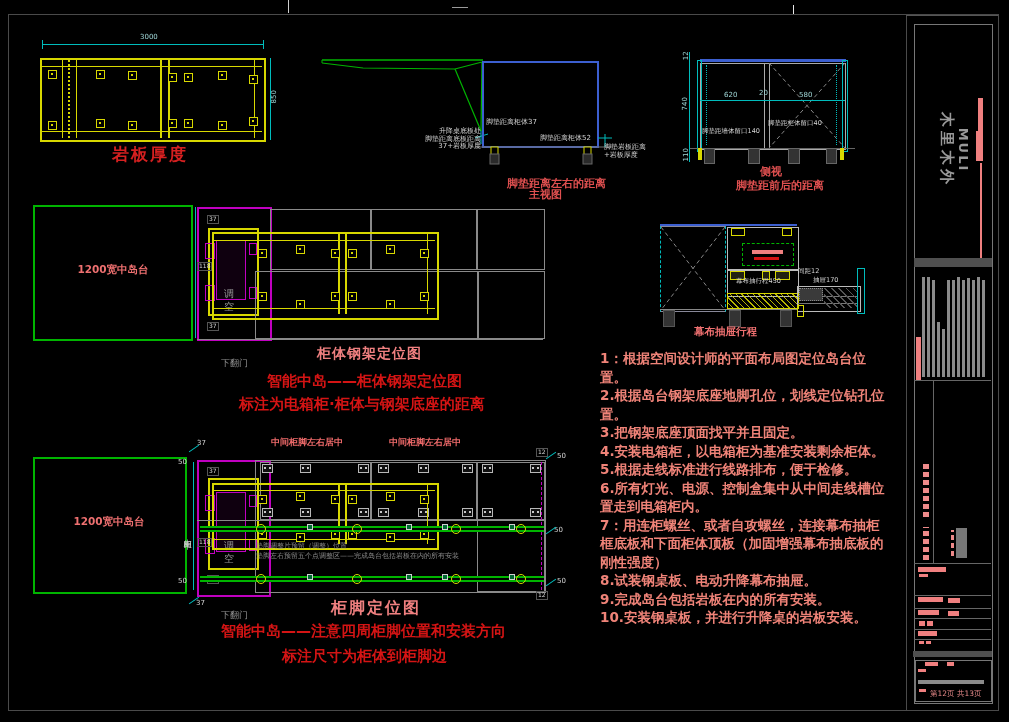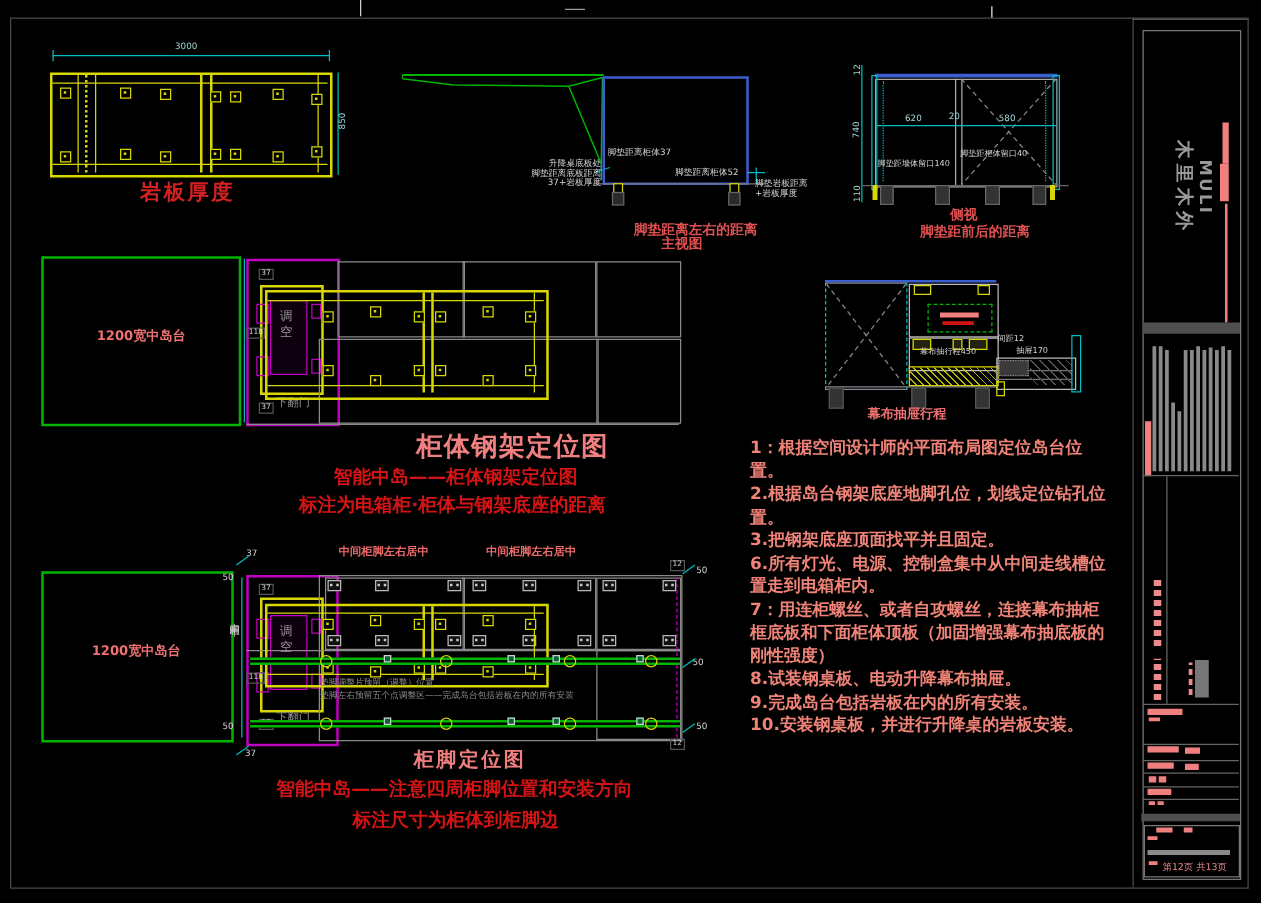--- a/index.html
+++ b/index.html
@@ -4,21 +4,21 @@
 <style>
   html,body{margin:0;padding:0;background:#000;}
   #canvas{position:relative;width:1009px;height:722px;background:#000;overflow:hidden;
           font-family:"DejaVu Sans",sans-serif;}
   .abs{position:absolute;}
   .t{position:absolute;white-space:nowrap;font-family:"DejaVu Sans",sans-serif;line-height:1.1;}
   .red{color:#d41414;font-weight:bold;}
   .salmon{color:#f08080;font-weight:bold;}
   .pinklbl{color:#ee7070;font-weight:bold;}
   .wh{color:#d5d5d5;}
-  .gr{color:#979797;}
+  .gr{color:#979797;margin-top:40px;}
   .cy{color:#9fd6d6;}
   .sq{position:absolute;width:7px;height:7px;border:1px solid #d8d800;background:#000;}
   .sq::after{content:"";position:absolute;left:2px;top:2px;width:2px;height:2px;background:#d8d800;}
   .fm{position:absolute;width:9px;height:7px;border:1px solid #b8b8b8;background:#101010;}
   .fm::after{content:"";position:absolute;left:1px;top:2px;width:2px;height:2px;background:#c8c8c8;}
   .fm::before{content:"";position:absolute;right:1px;top:2px;width:2px;height:2px;background:#c8c8c8;}
   .mk{position:absolute;width:4px;height:4px;border:1px solid #cfcfcf;background:#063;}
   .circ{position:absolute;width:8px;height:8px;border:1.5px solid #d8d800;border-radius:50%;background:transparent;}
   .gline{position:absolute;height:2px;border-top:2px solid #00b400;border-bottom:2px solid #00b400;background:#000;}
   .bar{position:absolute;width:3px;background:#8a8a8a;}
@@ -168,21 +168,21 @@
     <div class="sq" style="left:331px;top:249px;"></div>
     <div class="sq" style="left:348px;top:249px;"></div>
     <div class="sq" style="left:386px;top:245px;"></div>
     <div class="sq" style="left:420px;top:249px;"></div>
     <div class="sq" style="left:258px;top:292px;"></div>
     <div class="sq" style="left:296px;top:300px;"></div>
     <div class="sq" style="left:331px;top:292px;"></div>
     <div class="sq" style="left:348px;top:292px;"></div>
     <div class="sq" style="left:386px;top:300px;"></div>
     <div class="sq" style="left:420px;top:292px;"></div>
-    <span class="t salmon" style="left:317px;top:346px;font-size:21px;letter-spacing:1px;margin-left:16px;">柜体钢架定位图</span>
+    <span class="t salmon" style="left:317px;top:346px;font-size:14px;letter-spacing:1px;">柜体钢架定位图</span>
     <span class="t red" style="left:267px;top:373px;font-size:15px;">智能中岛——柜体钢架定位图</span>
     <span class="t red" style="left:239px;top:396px;font-size:15px;">标注为电箱柜·柜体与钢架底座的距离</span>
   </div>
 
   <div>
     <div class="abs" style="left:660px;top:224px;width:137px;height:2px;background:#3c5fd0;"></div>
     <div class="abs" style="left:660px;top:226px;width:64px;height:84px;border-left:1px dashed #00bcbc;border-right:1px dashed #00bcbc;border-top:1px solid #889;border-bottom:1px solid #889;"></div>
     <svg class="abs" style="left:661px;top:227px;" width="64" height="83" viewBox="0 0 64 83">
       <line x1="0" y1="0" x2="64" y2="83" stroke="#888" stroke-dasharray="4,3"></line>
       <line x1="64" y1="0" x2="0" y2="83" stroke="#888" stroke-dasharray="4,3"></line>
@@ -212,20 +212,22 @@
     <div class="abs" style="left:729px;top:310px;width:10px;height:15px;background:#333;border:1px solid #555;"></div>
     <div class="abs" style="left:780px;top:310px;width:10px;height:15px;background:#333;border:1px solid #555;"></div>
     <div class="abs" style="left:797px;top:305px;width:5px;height:10px;border:1px solid #d8d800;"></div>
     <span class="t pinklbl" style="left:694px;top:326px;font-size:10.5px;">幕布抽屉行程</span>
   </div>
 
   <div class="abs" style="left:600px;top:349px;width:292px;color:#ef8378;font-weight:bold;font-size:13.5px;line-height:18.5px;">
     <div>1：根据空间设计师的平面布局图定位岛台位置。</div>
     <div>2.根据岛台钢架底座地脚孔位，划线定位钻孔位置。</div>
     <div>3.把钢架底座顶面找平并且固定。</div>
+    <div>4.安装电箱柜，以电箱柜为基准安装剩余柜体。</div>
+    <div>5.根据走线标准进行线路排布，便于检修。</div>
     <div>6.所有灯光、电源、控制盒集中从中间走线槽位置走到电箱柜内。</div>
     <div>7：用连柜螺丝、或者自攻螺丝，连接幕布抽柜框底板和下面柜体顶板（加固增强幕布抽底板的刚性强度）</div>
     <div>8.试装钢桌板、电动升降幕布抽屉。</div>
     <div>9.完成岛台包括岩板在内的所有安装。</div>
     <div>10.安装钢桌板，并进行升降桌的岩板安装。</div>
   </div>
 
   <div>
     <span class="t" style="left:271px;top:438px;font-size:9px;font-weight:bold;color:#ee6a6a;">中间柜脚左右居中</span>
     <span class="t" style="left:389px;top:438px;font-size:9px;font-weight:bold;color:#ee6a6a;">中间柜脚左右居中</span>

